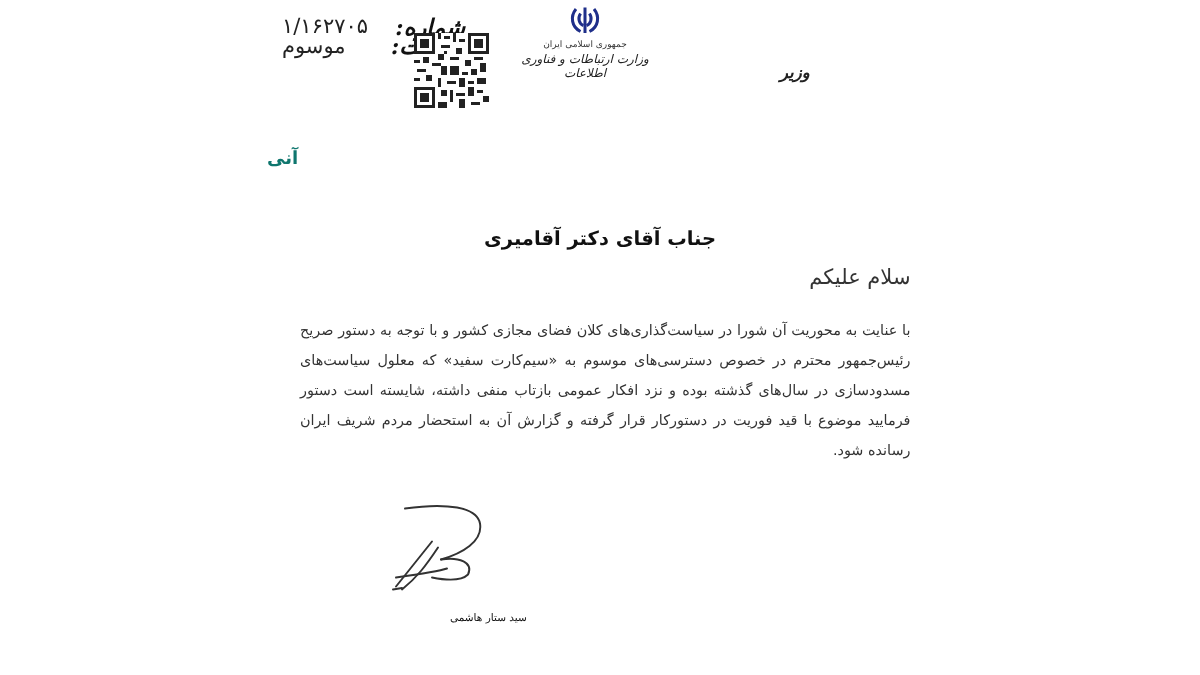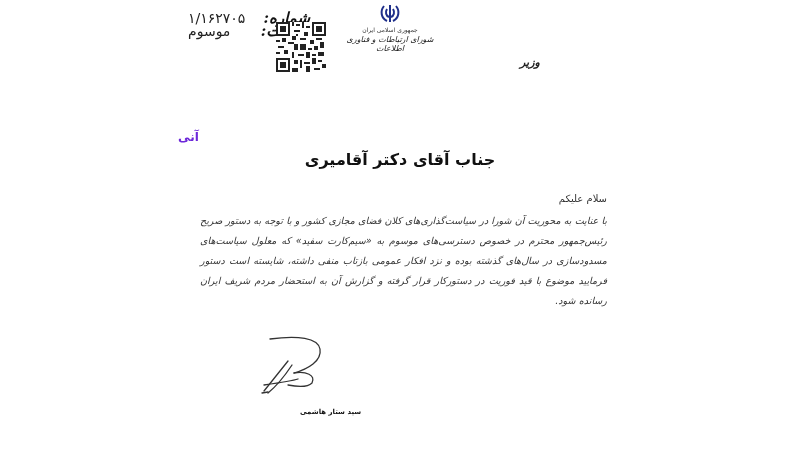--- a/index.html
+++ b/index.html
@@ -5,32 +5,32 @@
     html, body { margin: 0; padding: 0; }
     body {
       width: 800px; height: 450px; background: #ffffff; position: relative; overflow: hidden;
       font-family: "DejaVu Sans", sans-serif; color: #222;
     }
     .abs { position: absolute; }
     .meta { left: 170px; top: 12px; width: 140px; font-size: 9px; direction: rtl; }
     .meta-row { display: flex; justify-content: flex-start; gap: 6px; height: 13px; line-height: 13px; }
     .meta-label { font-family: "DejaVu Serif", serif; font-weight: bold; font-style: italic; font-size: 15px; width: 46px; text-align: right; color: #111; }
     .meta-val { font-size: 14px; color: #222; direction: ltr; text-align: left; width: 70px; }
-    .priority { left: 178px; top: 98px; color: #6d28d9; font-weight: bold; font-size: 12px; direction: rtl; margin-top: 32px; }
+    .priority { left: 178px; top: 98px; color: #0f766e; font-weight: bold; font-size: 12px; direction: rtl; }
     .qr { left: 276px; top: 22px; width: 50px; height: 50px; }
     .logo-block { left: 340px; top: 2px; width: 100px; text-align: center; direction: rtl; }
     .emblem { display: block; margin: 0 auto; }
     .logo-sub { font-size: 6px; color: #333; margin-top: 2px; }
     .logo-ministry { font-size: 8px; color: #222; margin-top: 2px; font-style: italic; }
-    .minister { left: 520px; top: 42px; font-family: "DejaVu Serif", serif; font-size: 11px; font-weight: bold; font-style: italic; direction: rtl; color: #222; margin-top: 14px; }
-    .addressee { left: 200px; top: 150px; width: 400px; text-align: center; direction: rtl; font-weight: bold; font-size: 16px; line-height: 20px; color: #111; }
-    .greeting { right: 193px; top: 193px; font-size: 10px; direction: rtl; color: #333; }
-    .body-text { left: 200px; top: 211px; width: 407px; direction: rtl; text-align: justify; font-size: 9.6px; line-height: 20px; color: #333; text-align-last: right; font-style: italic; }
+    .minister { left: 520px; top: 42px; font-family: "DejaVu Serif", serif; font-size: 11px; font-weight: bold; font-style: italic; direction: rtl; color: #222; }
+    .addressee { left: 200px; top: 150px; width: 400px; text-align: center; direction: rtl; font-weight: bold; font-size: 13px; line-height: 20px; color: #111; }
+    .greeting { right: 193px; top: 177px; font-size: 14px; direction: rtl; color: #333; }
+    .body-text { left: 200px; top: 211px; width: 407px; direction: rtl; text-align: justify; font-size: 9.6px; line-height: 20px; color: #333; text-align-last: right; }
     .signature { left: 258px; top: 335px; width: 90px; height: 70px; }
-    .signer { left: 300px; top: 408px; font-size: 7px; font-weight: bold; direction: rtl; color: #111; }
+    .signer { left: 300px; top: 408px; font-size: 7px; font-weight: normal; direction: rtl; color: #111; }
   </style>
 </head>
 <body>
 
 <div class="abs meta">
   <div class="meta-row">
     <span class="meta-label">شماره:</span>
     <span class="meta-val">۱/۱۶۲۷۰۵</span>
   </div>
   <div class="meta-row">
@@ -96,21 +96,21 @@
   <svg class="emblem" width="22" height="22" viewBox="0 0 22 22">
     <g fill="none" stroke="#1f2f8a" stroke-width="2">
       <path d="M5 4 C1 9 2 16 8 19"></path>
       <path d="M17 4 C21 9 20 16 14 19"></path>
       <path d="M8 7 C6 10 7 14 10 15"></path>
       <path d="M14 7 C16 10 15 14 12 15"></path>
     </g>
     <rect x="10" y="3" width="2" height="17" fill="#1f2f8a"></rect>
   </svg>
   <div class="logo-sub">جمهوری اسلامی ایران</div>
-  <div class="logo-ministry">شورای ارتباطات و فناوری اطلاعات</div>
+  <div class="logo-ministry">وزارت ارتباطات و فناوری اطلاعات</div>
 </div>
 
 <div class="abs minister">وزیر</div>
 
 <div class="abs addressee">
   <div>جناب آقای دکتر آقامیری</div>
 </div>
 
 <div class="abs greeting">سلام علیکم</div>
 

